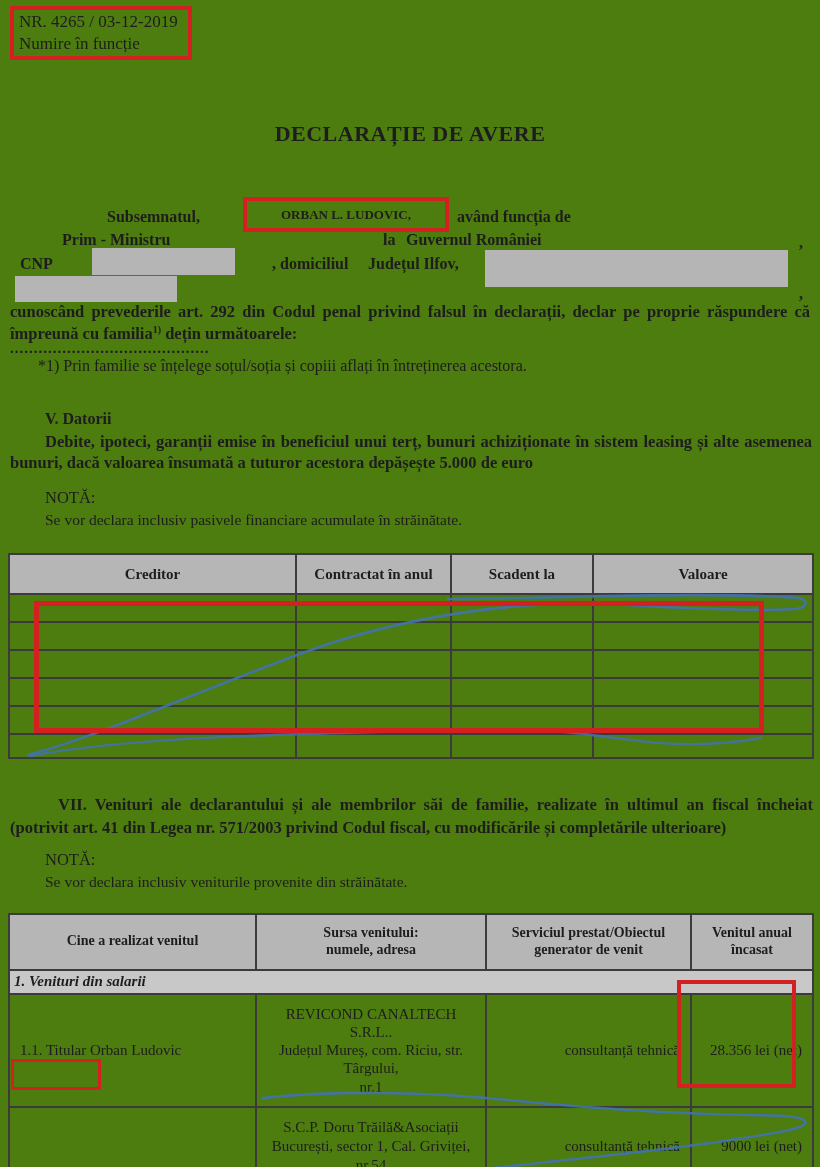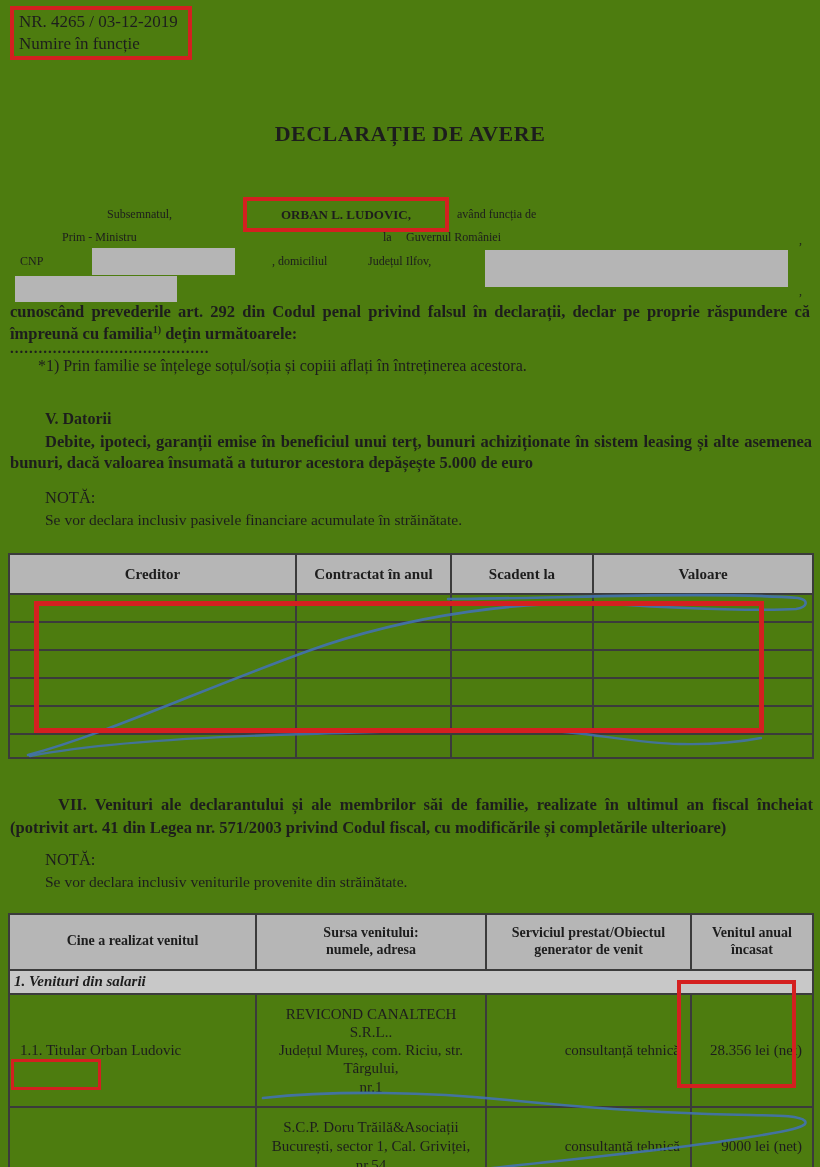--- a/index.html
+++ b/index.html
@@ -26,21 +26,21 @@
   
   .stamp{
     position:absolute;left:10px;top:6px;width:182px;height:54px;
     border:4px solid var(--red);box-sizing:border-box;padding:1px 5px;
     font-size:17px;line-height:1.3;
   }
   
   .title{position:absolute;left:0;right:0;top:121px;text-align:center;
     font-size:22px;font-weight:bold;letter-spacing:.5px;}
   
-  .decl{font-size:12px;font-weight:normal;}
+  .decl{font-size:16px;font-weight:bold;}
   .orban-box{
     position:absolute;left:243px;top:197px;width:206px;height:35px;
     border:4px solid var(--red);box-sizing:border-box;
     display:flex;align-items:center;justify-content:center;
     font-size:13px;font-weight:bold;
   }
   
   .para{position:absolute;text-align:justify;font-size:16.5px;line-height:1.32;}
   sup{font-size:10px;line-height:0;}
   

